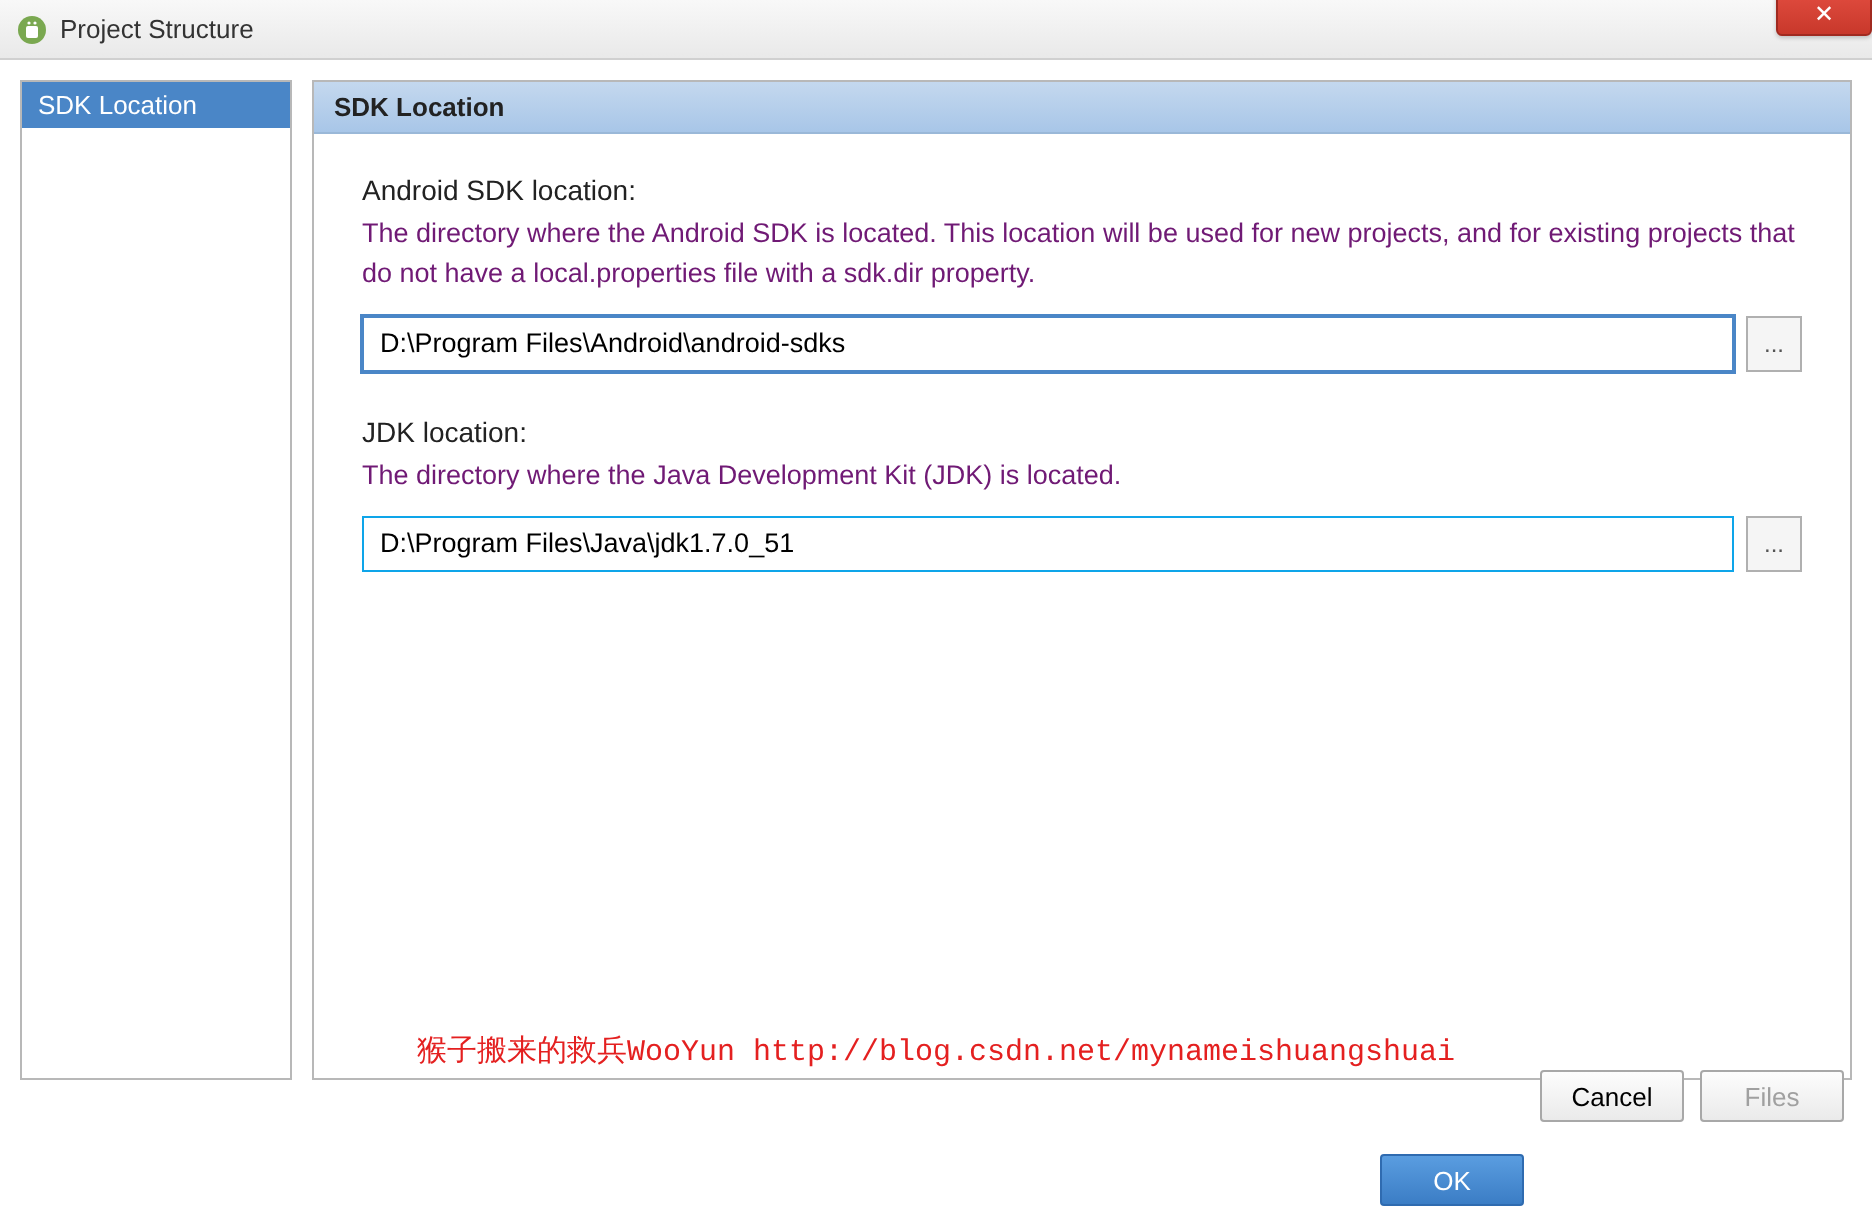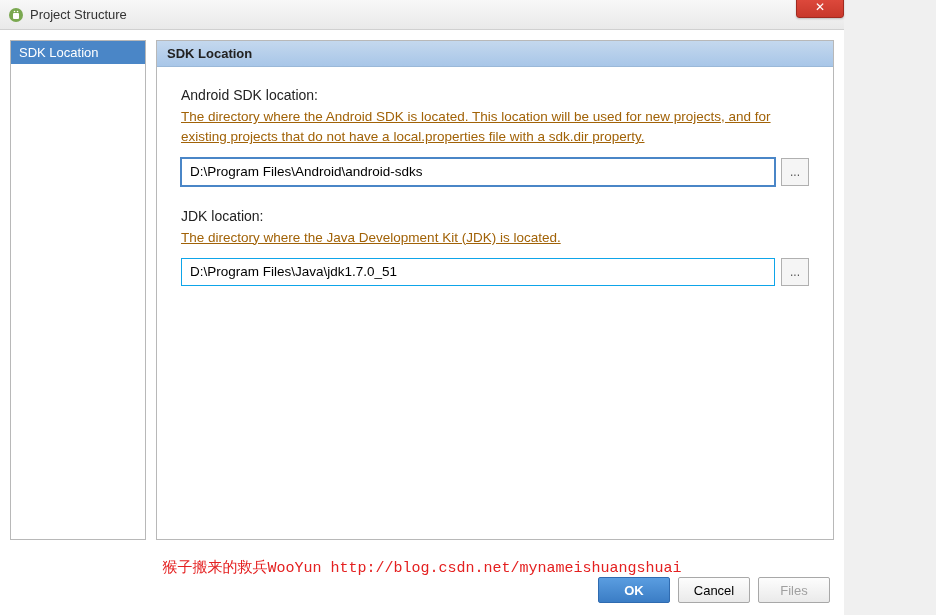--- a/index.html
+++ b/index.html
@@ -4,21 +4,21 @@
   <style>
     * { box-sizing: border-box; margin: 0; padding: 0; }
     body {
       font-family: "Segoe UI", Tahoma, sans-serif;
       background: #f0f0f0;
       width: 936px;
       height: 615px;
       overflow: hidden;
     }
     .window {
-      width: 844px;
+      width: 936px;
       height: 615px;
       background: #fff;
       position: relative;
     }
     .titlebar {
       height: 30px;
       background: linear-gradient(to bottom, #f8f8f8, #e9e9e9);
       border-bottom: 1px solid #d0d0d0;
       display: flex;
       align-items: center;
@@ -97,24 +97,23 @@
       margin-bottom: 22px;
     }
     .section-title {
       font-size: 14px;
       font-weight: normal;
       color: #222;
       margin-bottom: 4px;
     }
     .section-desc {
       font-size: 13.5px;
-      color: #a16207;
+      color: #701a75;
       line-height: 1.5;
       margin-bottom: 10px;
-      text-decoration: underline;
     }
     .input-row {
       display: flex;
       gap: 6px;
       align-items: stretch;
     }
     .path-input {
       flex: 1;
       border: 1px solid #0ea5e9;
       padding: 4px 8px;
@@ -166,21 +165,22 @@
       background: linear-gradient(to bottom, #fdfdfd, #eaeaea);
       font-size: 13px;
       cursor: pointer;
       border-radius: 2px;
       padding: 0 14px;
     }
     .btn.primary {
       background: linear-gradient(to bottom, #5a9de0, #3b7dc5);
       border: 1px solid #2f6bb0;
       color: #fff;
-      font-weight: 700;
+      font-weight: 400;
+      margin-top: 42px;
     }
     .btn.disabled {
       color: #a0a0a0;
       cursor: default;
     }
   </style>
 </head>
 <body>
 
 <div class="window">

